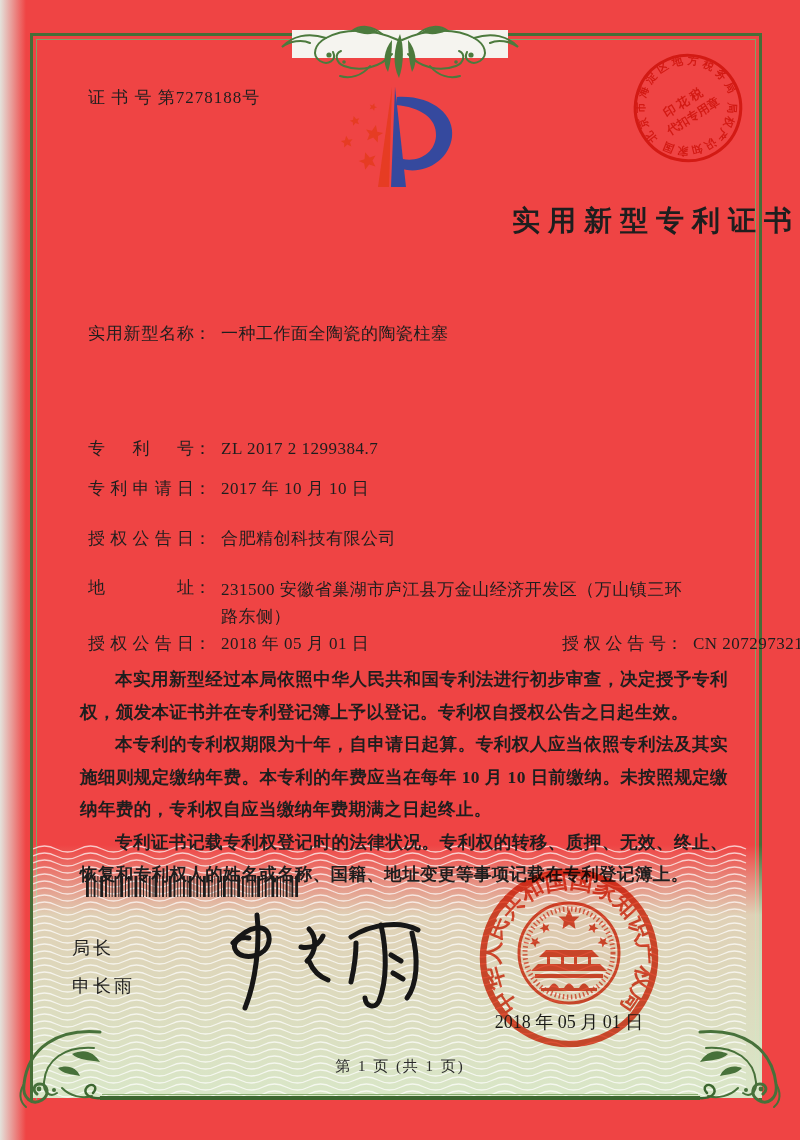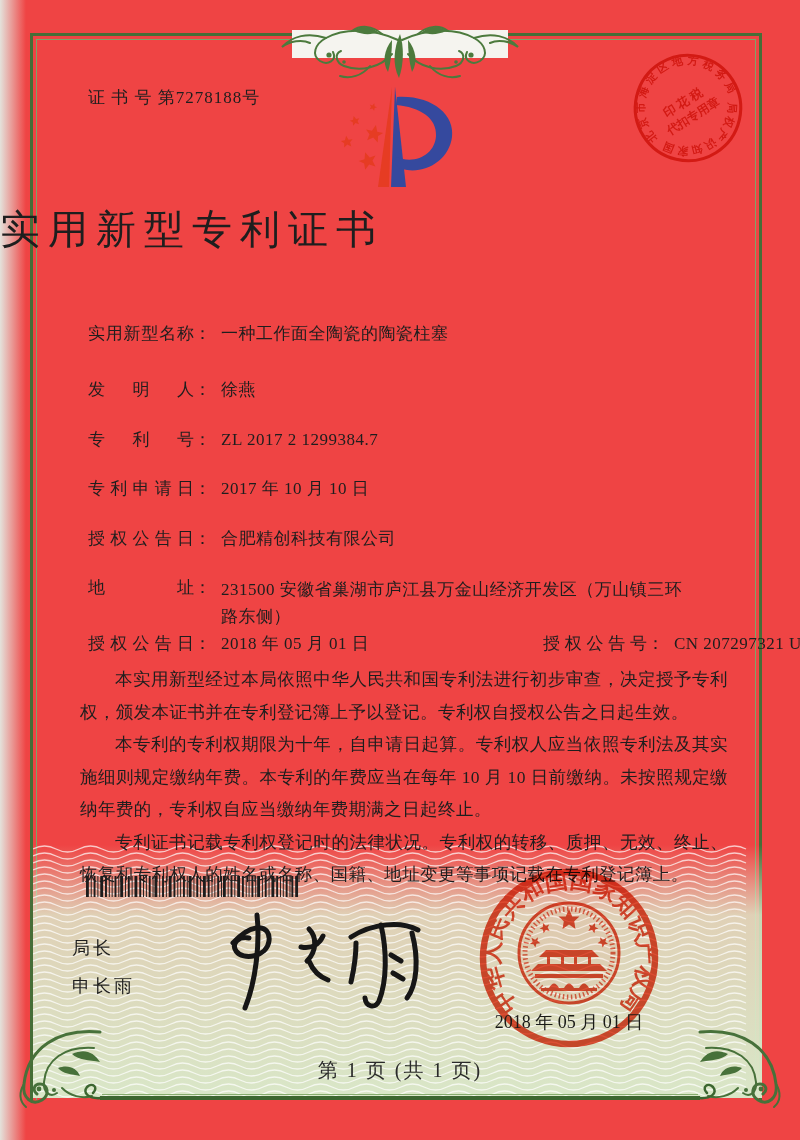--- a/index.html
+++ b/index.html
@@ -6,44 +6,44 @@
   #page{position:relative;width:800px;height:1140px;background:#ef4444;overflow:hidden;
         font-family:"Liberation Serif","DejaVu Serif",serif;color:#1e1e1e;}
   .scan-shade{position:absolute;left:0;top:0;width:26px;height:100%;
         background:linear-gradient(90deg,#e4e2db,rgba(245,244,239,0));}
   .frame{position:absolute;left:30px;top:33px;width:726px;height:1064px;
         border:3px solid #456e37;border-bottom:none;}
   .frame-inner{position:absolute;left:3px;top:3px;right:3px;bottom:0;
         border:1px solid #7da667;border-bottom:none;}
   .cert-no{position:absolute;left:88px;top:86px;font-size:17px;letter-spacing:1px;}
   .logo{position:absolute;left:330px;top:84px;}
-  .title{position:absolute;top:202px;left:0;width:100%;text-align:left;
-        font-size:40px;font-weight:normal;letter-spacing:8px;}
+  .title{position:absolute;top:202px;left:0;width:100%;text-align:right;
+        font-size:28px;font-weight:bold;letter-spacing:8px;}
   .f-row{position:absolute;left:88px;font-size:17px;white-space:nowrap;}
   .f-label{display:inline-block;width:106px;text-align:justify;text-align-last:justify;}
   .f-colon{display:inline-block;margin-right:10px;}
   .f-value{letter-spacing:.5px;}
   .f-value.wrap{display:inline-block;white-space:normal;width:470px;
         vertical-align:top;line-height:27px;}
   .grant-right{position:absolute;left:455px;top:0;font-size:17px;white-space:nowrap;}
-  .grant-right .f-label{width:104px;}
+  .grant-right .f-label{width:104px;margin-left:19px;}
   .paras{position:absolute;left:80px;top:663px;width:648px;font-size:17.5px;
         line-height:32.5px;text-align:justify;letter-spacing:.4px;}
-  .paras p{margin:0;text-indent:2em;}
+  .paras p{margin:0;text-indent:2em;font-weight:bold;}
   .green-zone{position:absolute;left:33px;top:845px;width:729px;height:253px;
         background:linear-gradient(180deg,rgba(222,234,204,0) 0,rgba(221,233,202,.85) 70px,#d9e7c8 100%);}
   .waves{position:absolute;left:0;top:0;}
   .barcode{position:absolute;left:86px;top:876px;}
   .signer{position:absolute;left:72px;top:936px;font-size:18px;}
   .signer div{margin-bottom:14px;letter-spacing:3px;}
   .signature{position:absolute;left:205px;top:903px;}
   .seal-big{position:absolute;left:469px;top:858px;mix-blend-mode:multiply;opacity:.95;}
   .stamp-tax{position:absolute;left:626px;top:46px;mix-blend-mode:multiply;opacity:.92;}
   .footer{position:absolute;left:0;top:1057px;width:100%;text-align:center;
-        font-size:20px;letter-spacing:2px;color:#2a2a2a;}
+        font-size:15px;letter-spacing:2px;color:#2a2a2a;}
   .ornament{position:absolute;left:270px;top:22px;}
   .corner{position:absolute;top:1026px;}
   .corner.left{left:12px;}
   .corner.right{left:688px;}
   .bottom-rule{position:absolute;left:0;top:1082px;}
   svg text{font-family:"Liberation Sans","DejaVu Sans",sans-serif;}
 </style>
 </head>
 <body>
 
@@ -194,24 +194,21 @@
       <text x="60" y="57" text-anchor="middle" font-size="12" font-weight="bold" letter-spacing="3">印花税</text>
       <text x="60" y="73" text-anchor="middle" font-size="11.5" font-weight="bold">代扣专用章</text>
     </g>
   </svg>
 
   <div class="title">实用新型专利证书</div>
 
   <div class="f-row" style="top:322px">
     <span class="f-label">实用新型名称</span><span class="f-colon">：</span><span class="f-value">一种工作面全陶瓷的陶瓷柱塞</span>
   </div>
-  <div class="f-row" style="top:378px">
-    <span class="f-label">发明人</span><span class="f-colon">：</span><span class="f-value">徐燕</span>
-  </div>
-  <div class="f-row" style="top:428px">
+  <div class="f-row" style="top:437px">
     <span class="f-label">专利号</span><span class="f-colon">：</span><span class="f-value">ZL 2017 2 1299384.7</span>
   </div>
   <div class="f-row" style="top:477px">
     <span class="f-label">专利申请日</span><span class="f-colon">：</span><span class="f-value">2017 年 10 月 10 日</span>
   </div>
   <div class="f-row" style="top:527px">
     <span class="f-label">授权公告日</span><span class="f-colon">：</span><span class="f-value">合肥精创科技有限公司</span>
   </div>
   <div class="f-row" style="top:576px">
     <span class="f-label">地址</span><span class="f-colon">：</span><span class="f-value wrap">231500 安徽省巢湖市庐江县万金山经济开发区（万山镇三环路东侧）</span>

